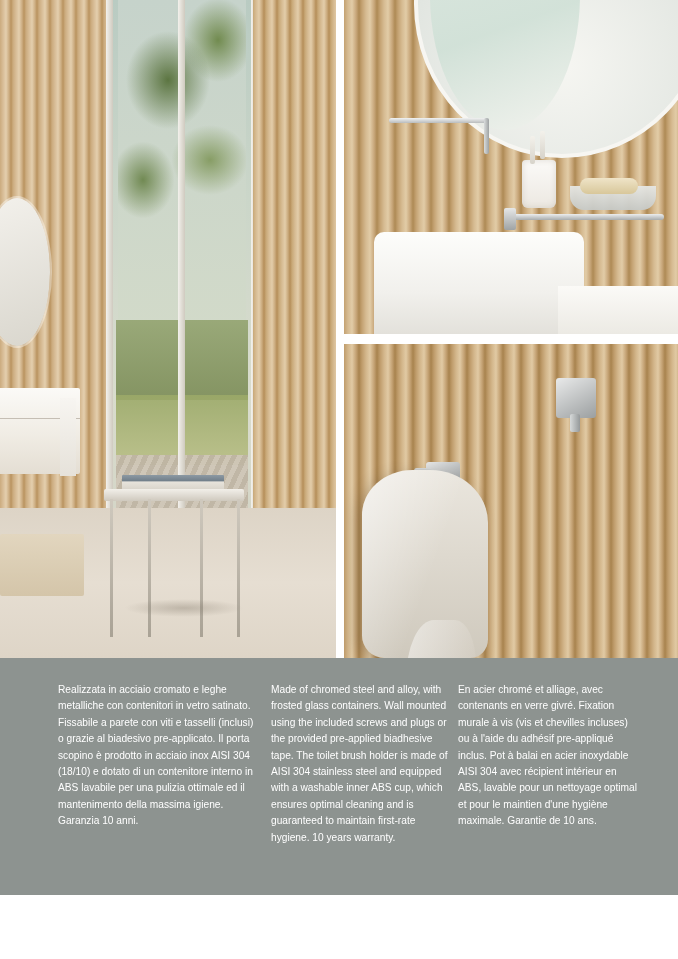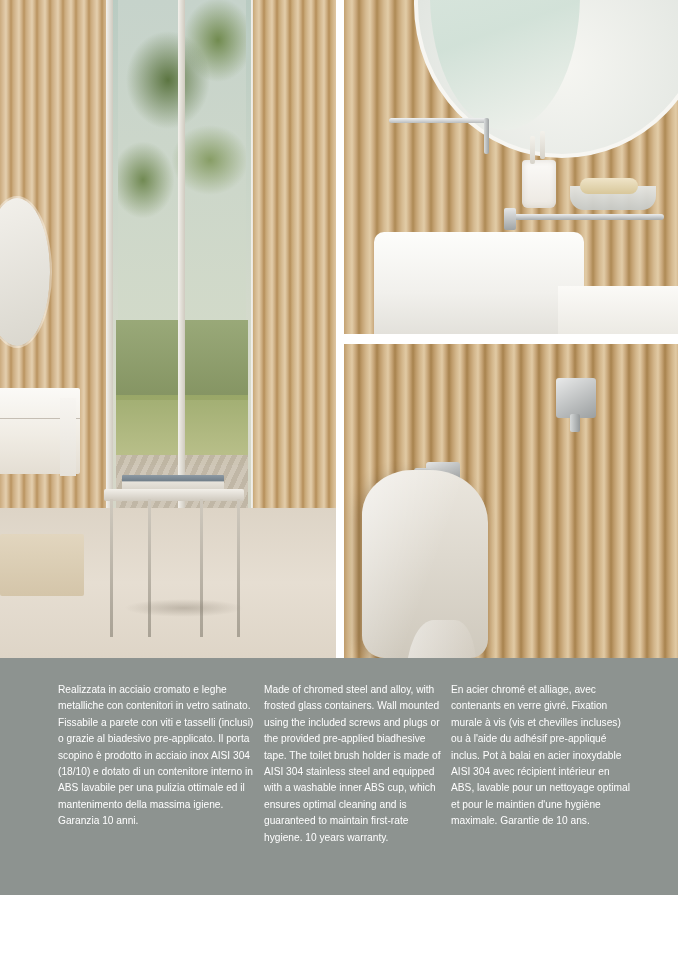--- a/index.html
+++ b/index.html
@@ -345,21 +345,21 @@
     display: flex;
   }
   .col {
     color: #ffffff;
     font-size: 10.2px;
     line-height: 16.4px;
     padding-top: 24px;
   }
   .col p { margin: 0; }
   .col-it { width: 196px; margin-left: 58px; }
-  .col-en { width: 180px; margin-left: 10px; }
+  .col-en { width: 180px; margin-left: 17px; }
   .col-fr { width: 180px; margin-left: 7px; }
 
   
   .footer {
     position: absolute;
     left: 0; top: 895px;
     width: 678px; height: 64px;
     background: #ffffff;
   }
 </style>

